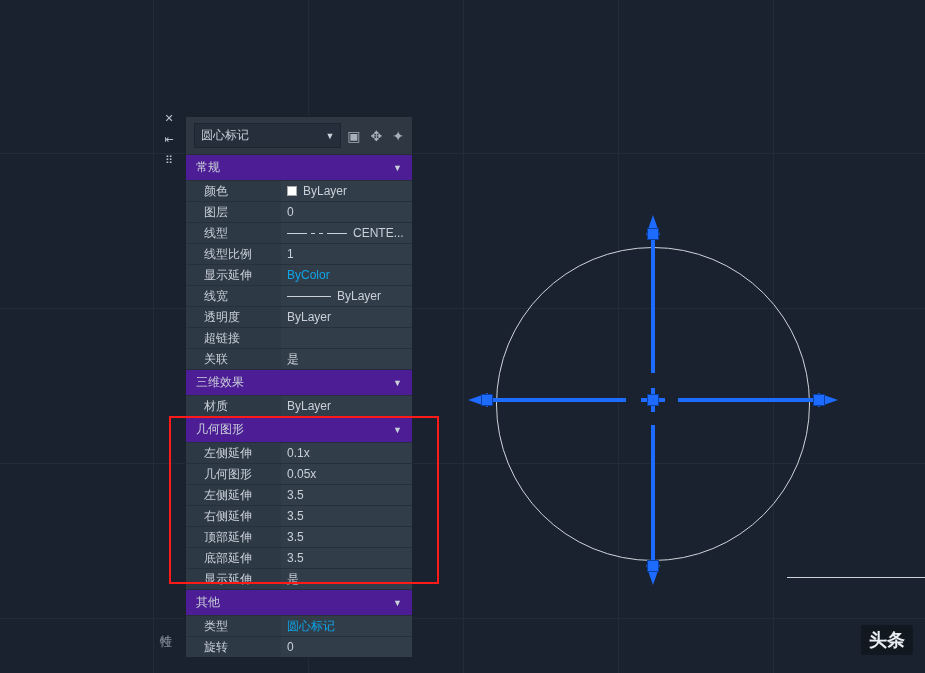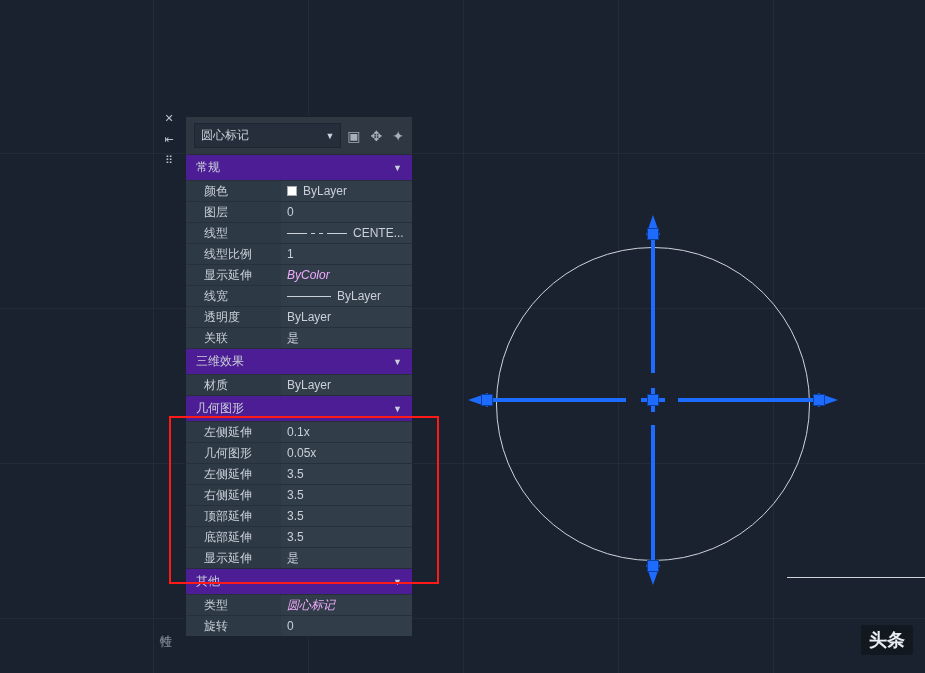--- a/index.html
+++ b/index.html
@@ -26,21 +26,21 @@
 .type-select .arrow { font-size: 9px; }
 .tool-icons { display: flex; gap: 10px; color: #a7b0ba; }
 .tool-icons span { cursor: pointer; font-size: 14px; }
 
 .section-header { display: flex; align-items: center; justify-content: space-between; background: #4c1d95; padding: 4px 10px; cursor: pointer; border-top: 1px solid #252d38; }
 .section-header .arrow { font-size: 9px; }
 
 .prop-row { display: flex; align-items: center; height: 21px; border-top: 1px solid #262f3a; }
 .prop-label { width: 95px; padding-left: 18px; color: #c9d0d8; font-size: 12px; }
 .prop-value { flex: 1; display: flex; align-items: center; padding-left: 6px; color: #c9d0d8; background: #323d4a; height: 100%; font-size: 12px; }
-.prop-value.dimmed { color: #f0abfc; font-style: italic; }
+.prop-value.dimmed { color: #0ea5e9; }
 .swatch { width: 10px; height: 10px; border: 1px solid #aaa; background: #fff; margin-right: 6px; display: inline-block; }
 .linetype-sample { display: flex; align-items: center; gap: 0; margin-right: 6px; }
 .linetype-line { display:inline-block; height:1px; background:#c9d0d8; }
 .lw-sample { display:inline-block; width: 44px; height:1px; background:#c9d0d8; margin-right: 6px; }
 
 
 .red-box { position: absolute; left: 169px; top: 416px; width: 270px; height: 168px; border: 2px solid #ff1a1a; pointer-events: none; }
 
 
 .ucs { position: absolute; left: 159px; bottom: 46px; color: #7b848f; font-size: 12px; line-height: 13px; letter-spacing: 1px; writing-mode: vertical-rl; }
@@ -162,20 +162,24 @@
     <div class="prop-value">
         <span class="lw-sample"></span>
         <span>ByLayer</span>
       </div>
   </div>
   <div class="prop-row">
     <div class="prop-label">透明度</div>
     <div class="prop-value">ByLayer</div>
   </div>
   <div class="prop-row">
+    <div class="prop-label">超链接</div>
+    <div class="prop-value"></div>
+  </div>
+  <div class="prop-row">
     <div class="prop-label">关联</div>
     <div class="prop-value">是</div>
   </div>
 
   <div class="section-header">
     <span>三维效果</span>
     <span class="arrow">▼</span>
   </div>
   <div class="prop-row">
     <div class="prop-label">材质</div>

